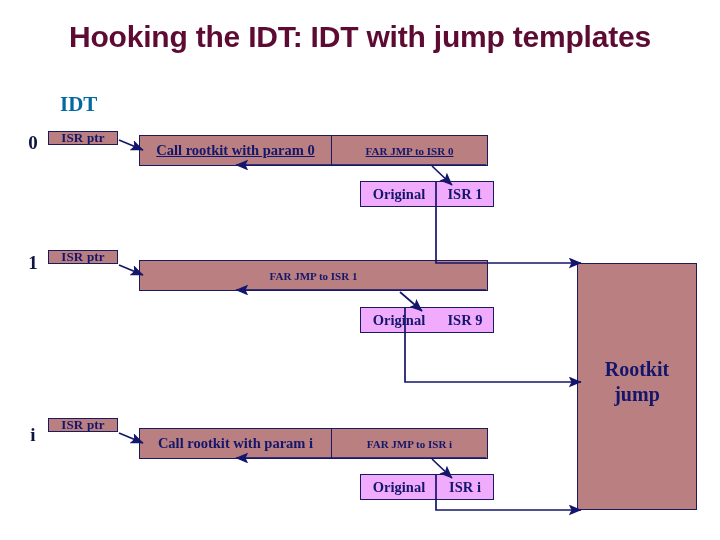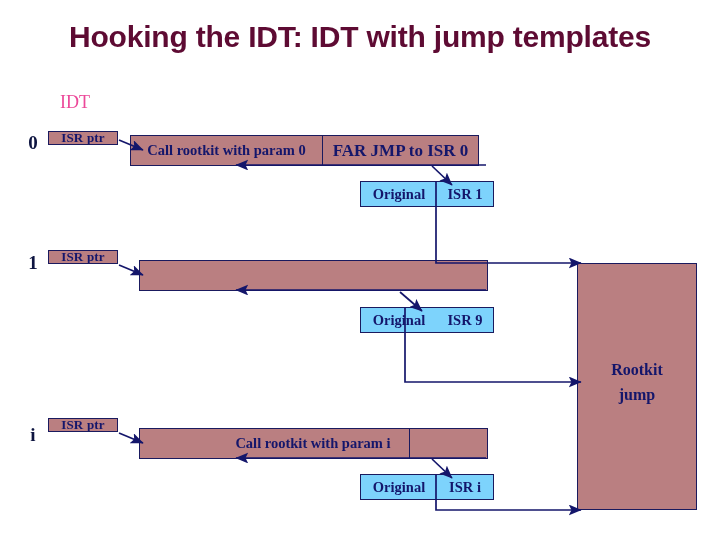--- a/index.html
+++ b/index.html
@@ -34,23 +34,23 @@
     font-size: 30px;
     letter-spacing: -0.2px;
     color: #5e0b33;
     white-space: nowrap;
   }
 
   
   .col-header {
     position: absolute;
     font-family: "Liberation Serif", serif;
-    font-weight: normal;
-    font-size: 18px;
-    color: #ec4899;
+    font-weight: bold;
+    font-size: 21px;
+    color: #0369a1;
     white-space: nowrap;
   }
   #hdr-idt   { left: 60px;  top: 92px; }
   #hdr-jump  { left: 238px; top: 92px; }
 
   
   .idx {
     position: absolute;
     font-family: "Liberation Serif", serif;
     font-weight: bold;
@@ -67,21 +67,21 @@
     border: 1.6px solid #1a1a5e;
     display: flex;
     align-items: center;
     font-family: "Liberation Serif", serif;
     font-weight: bold;
     color: #14166b;
     white-space: nowrap;
     overflow: hidden;
   }
   .filled { background: #ba7f81; }
-  .plain  { background: #7dd3fc; }
+  .plain  { background: #f0abfc; }
 
   .isr-ptr {
     width: 70px;
     height: 14px;
     justify-content: center;
     font-size: 13px;
     letter-spacing: 0.2px;
   }
 
   .tpl {
@@ -98,21 +98,21 @@
     font-size: 14.5px;
     border-right: 1.6px solid #1a1a5e;
     box-sizing: border-box;
   }
   .tpl .cell-jmp {
     flex: 1;
     height: 100%;
     display: flex;
     align-items: center;
     justify-content: center;
-    font-size: 17px;
+    font-size: 11px;
     box-sizing: border-box;
   }
 
   .orig {
     width: 134px;
     height: 26px;
     font-size: 14.5px;
   }
   .orig .orig-a {
     width: 76px;
@@ -143,21 +143,21 @@
     box-sizing: border-box;
   }
   #rootkit-label {
     position: absolute;
     left: 560px;
     top: 357px;
     width: 154px;
     text-align: center;
     font-family: "Liberation Serif", serif;
     font-weight: bold;
-    font-size: 16px;
+    font-size: 20px;
     line-height: 25px;
     color: #14166b;
   }
 
   
   #wires {
     position: absolute;
     left: 0; top: 0;
     width: 720px;
     height: 540px;
@@ -172,57 +172,63 @@
   <div id="slide-title">Hooking the IDT: IDT with jump templates</div>
 
   <div class="col-header" id="hdr-idt">IDT</div>
 
   <div class="idx" style="left:22px; top:132px;">0</div>
 
   <div class="box filled isr-ptr" style="left:48px; top:131px;">
     <span>ISR ptr</span>
   </div>
 
-  <div class="box filled tpl" style="left:130px; top:135px;">
+  <div class="box filled tpl" style="left:139px; top:135px;text-decoration:underline;">
     <div class="cell-call">
       <span>Call rootkit with param 0</span>
     </div>
     <div class="cell-jmp">
       <span>FAR JMP to ISR 0</span>
     </div>
   </div>
 
   <div class="box plain orig" style="left:360px; top:181px;">
     <div class="orig-a">Original</div>
     <div class="orig-b">ISR 1</div>
   </div>
 
   <div class="idx" style="left:22px; top:252px;">1</div>
 
   <div class="box filled isr-ptr" style="left:48px; top:250px;">
     <span>ISR ptr</span>
   </div>
 
   <div class="box filled tpl" style="left:139px; top:260px;">
+    <div class="cell-jmp">
+      <span>FAR JMP to ISR 1</span>
+    </div>
   </div>
 
   <div class="box plain orig" style="left:360px; top:307px;">
     <div class="orig-a">Original</div>
     <div class="orig-b">ISR 9</div>
   </div>
 
   <div class="idx" style="left:22px; top:424px;">i</div>
 
   <div class="box filled isr-ptr" style="left:48px; top:418px;">
     <span>ISR ptr</span>
   </div>
 
-  <div class="box filled tpl" style="left:139px; top:428px;flex-direction:column;">
+  <div class="box filled tpl" style="left:139px; top:428px;">
     <div class="cell-call">
       <span>Call rootkit with param i</span>
+    </div>
+    <div class="cell-jmp">
+      <span>FAR JMP to ISR i</span>
     </div>
   </div>
 
   <div class="box plain orig" style="left:360px; top:474px;">
     <div class="orig-a">Original</div>
     <div class="orig-b">ISR i</div>
   </div>
 
   <div id="rootkit-block"></div>
   <div id="rootkit-label">

